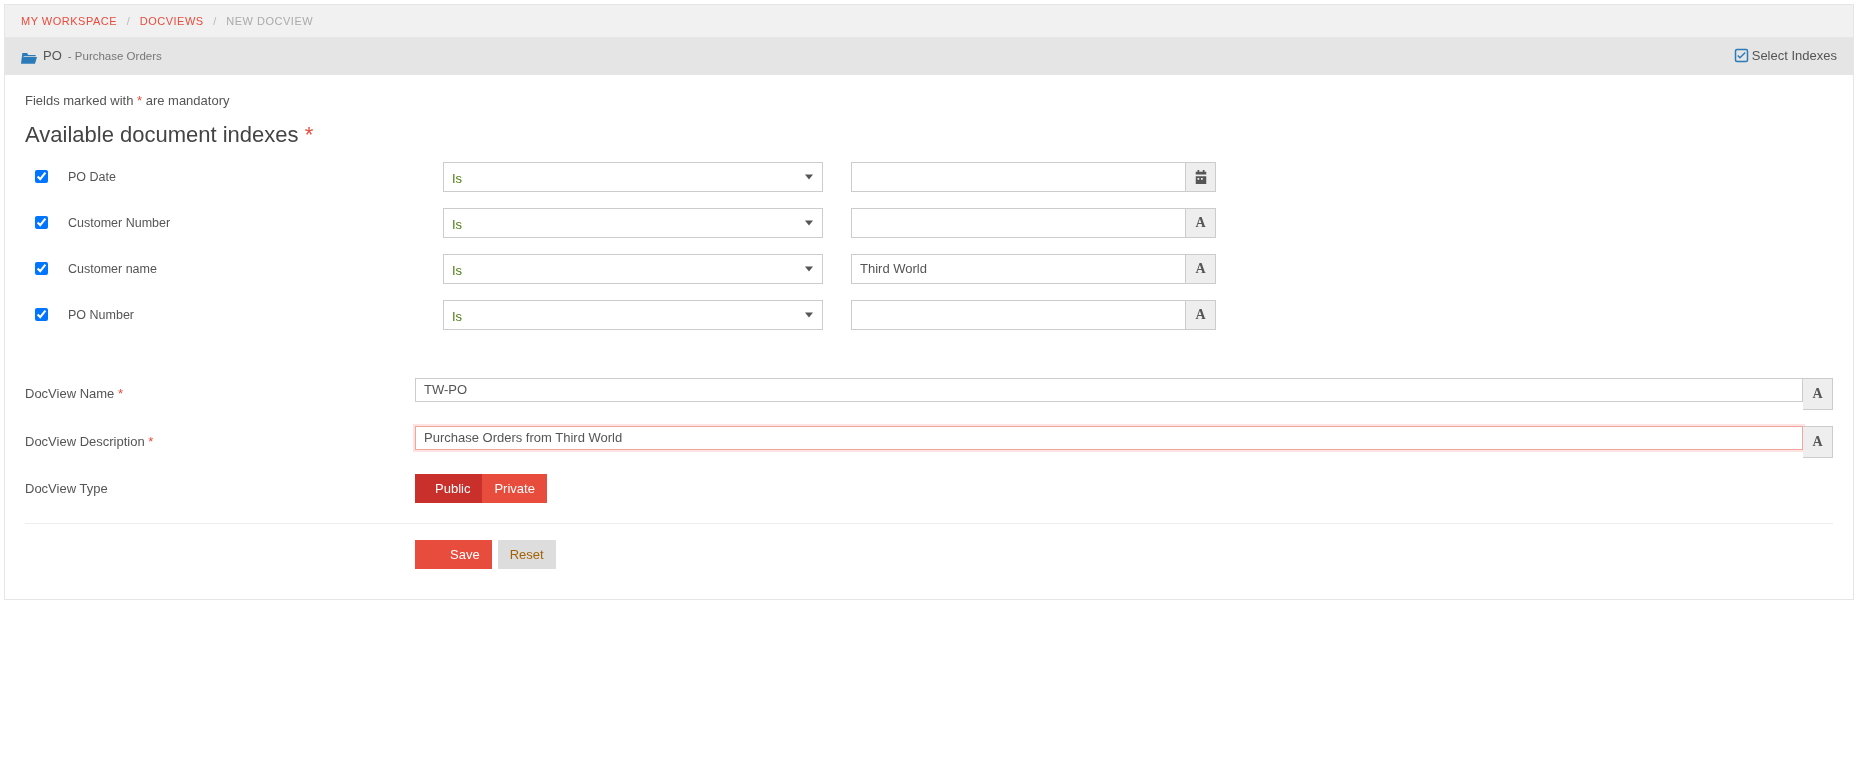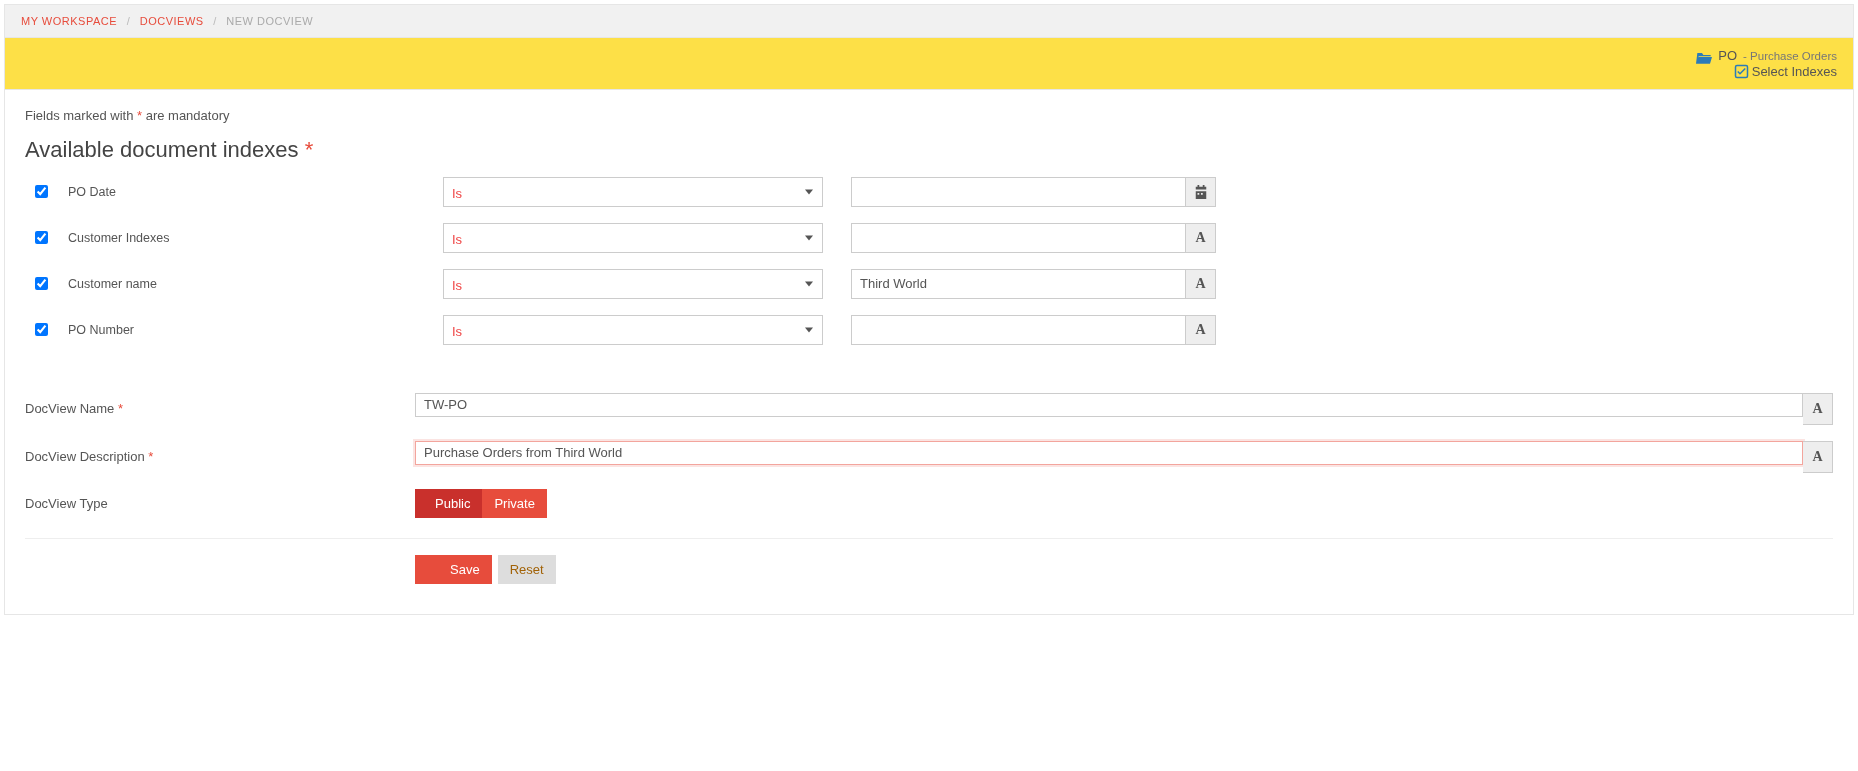--- a/index.html
+++ b/index.html
@@ -27,27 +27,26 @@
   }
   .breadcrumb .sep {
     color: #bbb;
     margin: 0 6px;
   }
   .breadcrumb .current {
     color: #aaa;
     text-transform: uppercase;
   }
   .panel-head {
-    background: #fde047;
+    background: #e5e5e5;
     border-bottom: 1px solid #e6e6e6;
     padding: 10px 16px;
     display: flex;
     justify-content: space-between;
-    align-items: flex-end;
-    flex-direction: column;
+    align-items: flex-start;
   }
   .folder-info {
     display: flex;
     align-items: baseline;
     gap: 6px;
     color: #555;
   }
   .folder-icon svg { width: 16px; height: 14px; fill: #2b7bb9; vertical-align: middle; }
   .folder-code { font-size: 13px; color: #555; }
   .folder-desc { font-size: 11.5px; color: #777; }
@@ -95,21 +94,21 @@
   }
   .chk-label input[type=checkbox]{
   }
   .sel {
     width: 100%;
     height: 30px;
     border: 1px solid #ccc;
     background: #fff;
     padding: 8px 8px;
     font-size: 13px;
-    color: #ef4444;
+    color: #4d7c0f;
     appearance: none;
     -webkit-appearance: none;
     position: relative;
   }
   .sel-wrap { position: relative; }
   .sel-wrap::after {
     content: "";
     position: absolute;
     right: 10px;
     top: 50%;
@@ -250,21 +249,21 @@
             <svg viewBox="0 0 16 16">
                 <path d="M2 2h2V0h2v2h4V0h2v2h2v3H2V2zm0 5h12v9H2V7zm2 2v2h2V9H4zm4 0v2h2V9H8z"></path>
               </svg>
           </span>
         </div>
       </div>
 
       <div class="index-row">
         <label class="chk-label">
           <input type="checkbox" checked="" style="">
-          <span>Customer Indexes</span>
+          <span>Customer Number</span>
         </label>
         <div class="sel-wrap">
           <select class="sel">
             <option>Is</option>
           </select>
         </div>
         <div class="inp-group">
           <input type="text" value="" style="">
           <span class="addon">A</span>
         </div>

